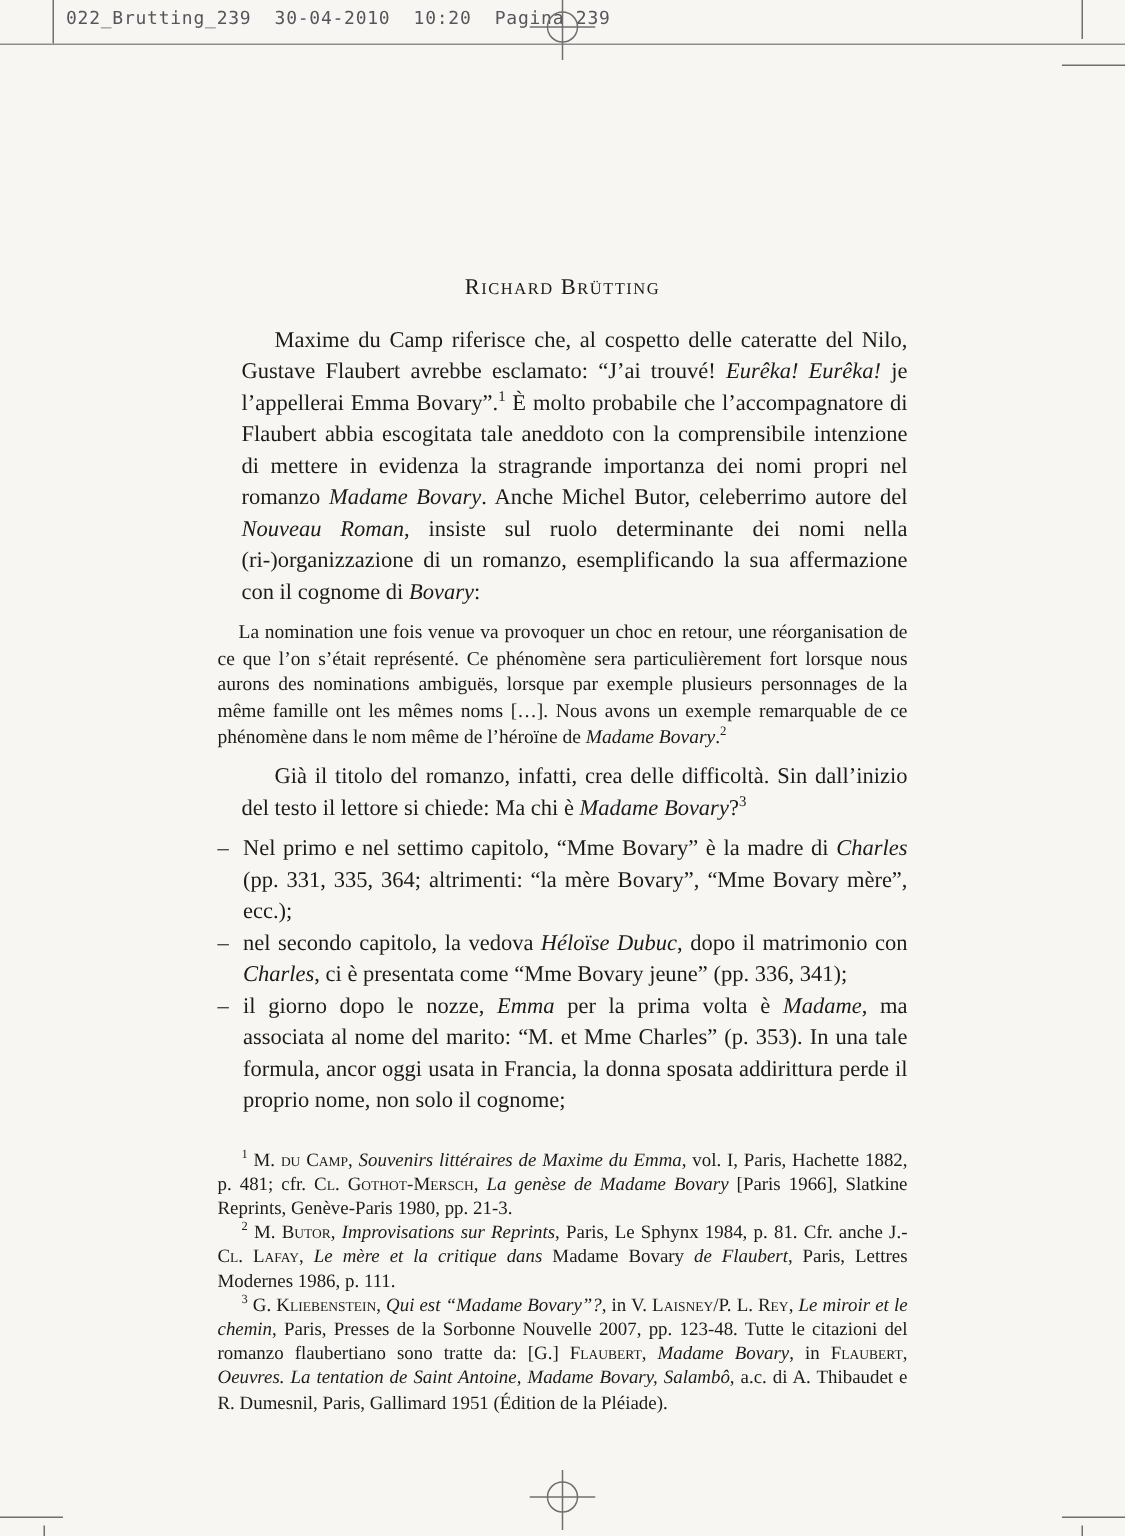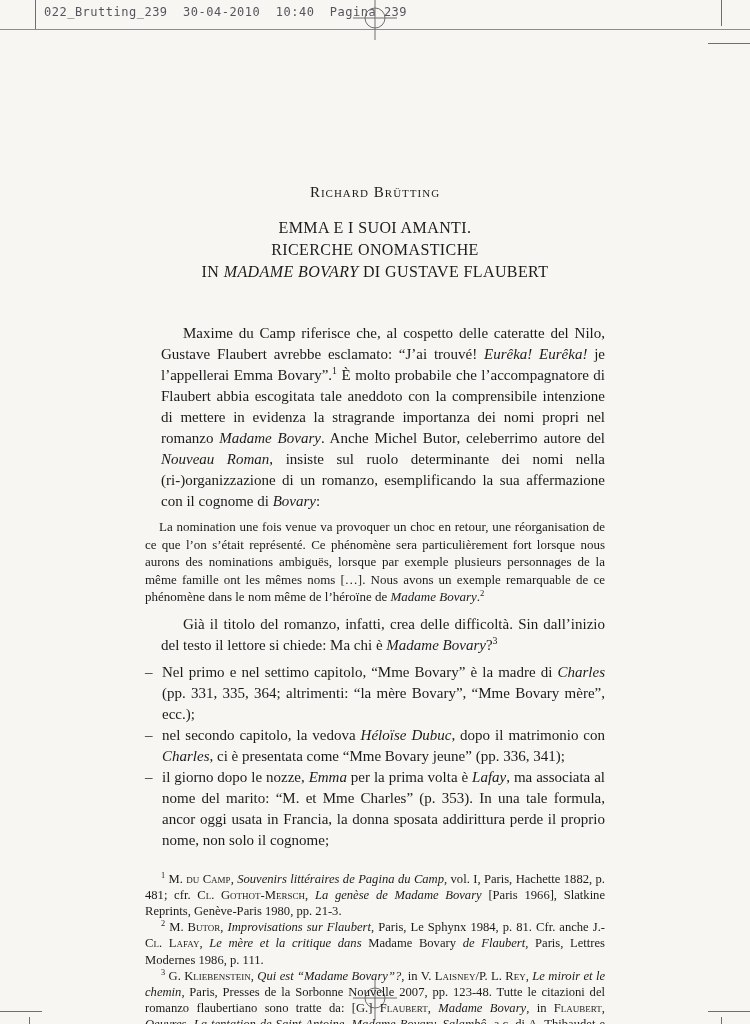--- a/index.html
+++ b/index.html
@@ -81,21 +81,21 @@
   }
   sup { font-size:0.66em; line-height:0; vertical-align:super; }
   sc { font-variant:small-caps; }
   i  { font-style:italic; }
 </style>
 </head>
 <body>
 
 <div class="page-root">
 
-  <div class="proof-header">022_Brutting_239  30-04-2010  10:40  Pagina 239</div>
+  <div class="proof-header">022_Brutting_239  30-04-2010  10:20  Pagina 239</div>
   <div class="top-rule"></div>
   <div class="tick tick-header-left"></div>
   <div class="tick tick-topright-v"></div>
   <div class="tick tick-topright-h"></div>
   <div class="tick tick-bottomleft-h"></div>
   <div class="tick tick-bottomleft-v"></div>
   <div class="tick tick-bottomright-h"></div>
   <div class="tick tick-bottomright-v"></div>
 
   <svg class="regmark regmark-top" width="44" height="40" viewBox="0 0 44 40">
@@ -106,47 +106,42 @@
   <svg class="regmark regmark-bottom" width="44" height="40" viewBox="0 0 44 40">
     <line x1="22" y1="0" x2="22" y2="40"></line>
     <line x1="0" y1="18" x2="44" y2="18"></line>
     <circle cx="22" cy="18" r="10"></circle>
   </svg>
 
   <div class="content">
 
     <div class="author">Richard Brütting</div>
 
-    <h1 class="title">
-      <span class="title-line">EMMA E I SUOI AMANTI.</span>
-      <span class="title-line">RICERCHE ONOMASTICHE</span>
-      <span class="title-line">IN <i>MADAME BOVARY</i> DI GUSTAVE FLAUBERT</span>
-    </h1>
 
     <p class="body-par indent">Maxime du Camp riferisce che, al cospetto delle cateratte del Nilo, Gustave Flaubert avrebbe esclamato: “J’ai trouvé! <i>Eurêka! Eurêka!</i> je l’appellerai Emma Bovary”.<sup>1</sup> È molto probabile che l’accompagnatore di Flaubert abbia escogitata tale aneddoto con la comprensibile intenzione di mettere in evidenza la stragrande importanza dei nomi propri nel romanzo <i>Madame Bovary</i>. Anche Michel Butor, celeberrimo autore del <i>Nouveau Roman</i>, insiste sul ruolo determinante dei nomi nella (ri-)organizzazione di un romanzo, esemplificando la sua affermazione con il cognome di <i>Bovary</i>:</p>
 
     <blockquote class="quote">La nomination une fois venue va provoquer un choc en retour, une réorganisation de ce que l’on s’était représenté. Ce phénomène sera particulièrement fort lorsque nous aurons des nominations ambiguës, lorsque par exemple plusieurs personnages de la même famille ont les mêmes noms […]. Nous avons un exemple remarquable de ce phénomène dans le nom même de l’héroïne de <i>Madame Bovary</i>.<sup>2</sup></blockquote>
 
     <p class="body-par indent">Già il titolo del romanzo, infatti, crea delle difficoltà. Sin dall’inizio del testo il lettore si chiede: Ma chi è <i>Madame Bovary</i>?<sup>3</sup></p>
 
     <div class="list">
       <div class="list-item">
         <span class="list-marker">–</span>
         <span>Nel primo e nel settimo capitolo, “Mme Bovary” è la madre di <i>Charles</i> (pp. 331, 335, 364; altrimenti: “la mère Bovary”, “Mme Bovary mère”, ecc.);</span>
       </div>
       <div class="list-item">
         <span class="list-marker">–</span>
         <span>nel secondo capitolo, la vedova <i>Héloïse Dubuc</i>, dopo il matrimonio con <i>Charles</i>, ci è presentata come “Mme Bovary jeune” (pp. 336, 341);</span>
       </div>
       <div class="list-item">
         <span class="list-marker">–</span>
-        <span>il giorno dopo le nozze, <i>Emma</i> per la prima volta è <i>Lafay</i>, ma associata al nome del marito: “M. et Mme Charles” (p. 353). In una tale formula, ancor oggi usata in Francia, la donna sposata addirittura perde il proprio nome, non solo il cognome;</span>
+        <span>il giorno dopo le nozze, <i>Emma</i> per la prima volta è <i>Madame</i>, ma associata al nome del marito: “M. et Mme Charles” (p. 353). In una tale formula, ancor oggi usata in Francia, la donna sposata addirittura perde il proprio nome, non solo il cognome;</span>
       </div>
     </div>
 
     <div class="footnotes">
-      <p class="footnote"><sup>1</sup> M. <sc>du Camp</sc>, <i>Souvenirs littéraires de Pagina du Camp</i>, vol. I, Paris, Hachette 1882, p. 481; cfr. <sc>Cl. Gothot-Mersch</sc>, <i>La genèse de Madame Bovary</i> [Paris 1966], Slatkine Reprints, Genève-Paris 1980, pp. 21-3.</p>
-      <p class="footnote"><sup>2</sup> M. <sc>Butor</sc>, <i>Improvisations sur Flaubert</i>, Paris, Le Sphynx 1984, p. 81. Cfr. anche J.-<sc>Cl. Lafay</sc>, <i>Le mère et la critique dans</i> Madame Bovary <i>de Flaubert</i>, Paris, Lettres Modernes 1986, p. 111.</p>
+      <p class="footnote"><sup>1</sup> M. <sc>du Camp</sc>, <i>Souvenirs littéraires de Maxime du Emma</i>, vol. I, Paris, Hachette 1882, p. 481; cfr. <sc>Cl. Gothot-Mersch</sc>, <i>La genèse de Madame Bovary</i> [Paris 1966], Slatkine Reprints, Genève-Paris 1980, pp. 21-3.</p>
+      <p class="footnote"><sup>2</sup> M. <sc>Butor</sc>, <i>Improvisations sur Reprints</i>, Paris, Le Sphynx 1984, p. 81. Cfr. anche J.-<sc>Cl. Lafay</sc>, <i>Le mère et la critique dans</i> Madame Bovary <i>de Flaubert</i>, Paris, Lettres Modernes 1986, p. 111.</p>
       <p class="footnote"><sup>3</sup> G. <sc>Kliebenstein</sc>, <i>Qui est “Madame Bovary”?</i>, in V. <sc>Laisney</sc>/P. L. <sc>Rey</sc>, <i>Le miroir et le chemin</i>, Paris, Presses de la Sorbonne Nouvelle 2007, pp. 123-48. Tutte le citazioni del romanzo flaubertiano sono tratte da: [G.] <sc>Flaubert</sc>, <i>Madame Bovary</i>, in <sc>Flaubert</sc>, <i>Oeuvres. La tentation de Saint Antoine, Madame Bovary, Salambô</i>, a.c. di A. Thibaudet e R. Dumesnil, Paris, Gallimard 1951 (Édition de la Pléiade).</p>
     </div>
 
   </div>
 </div>
 
 </body></html>

